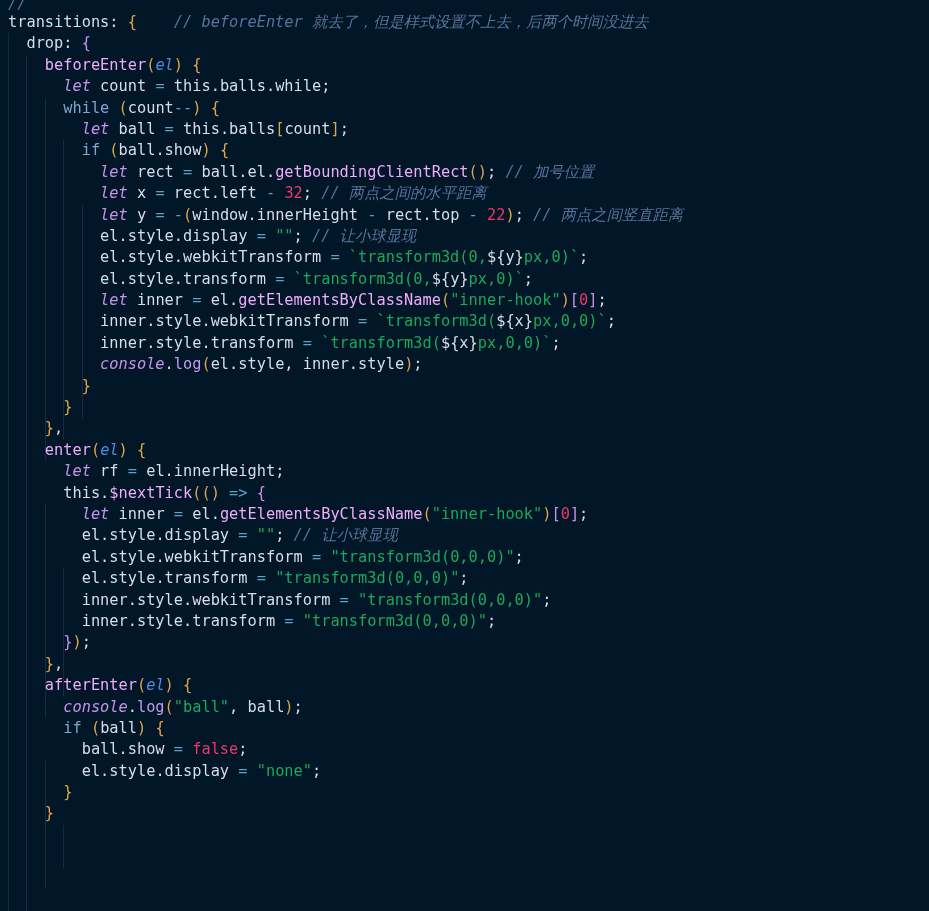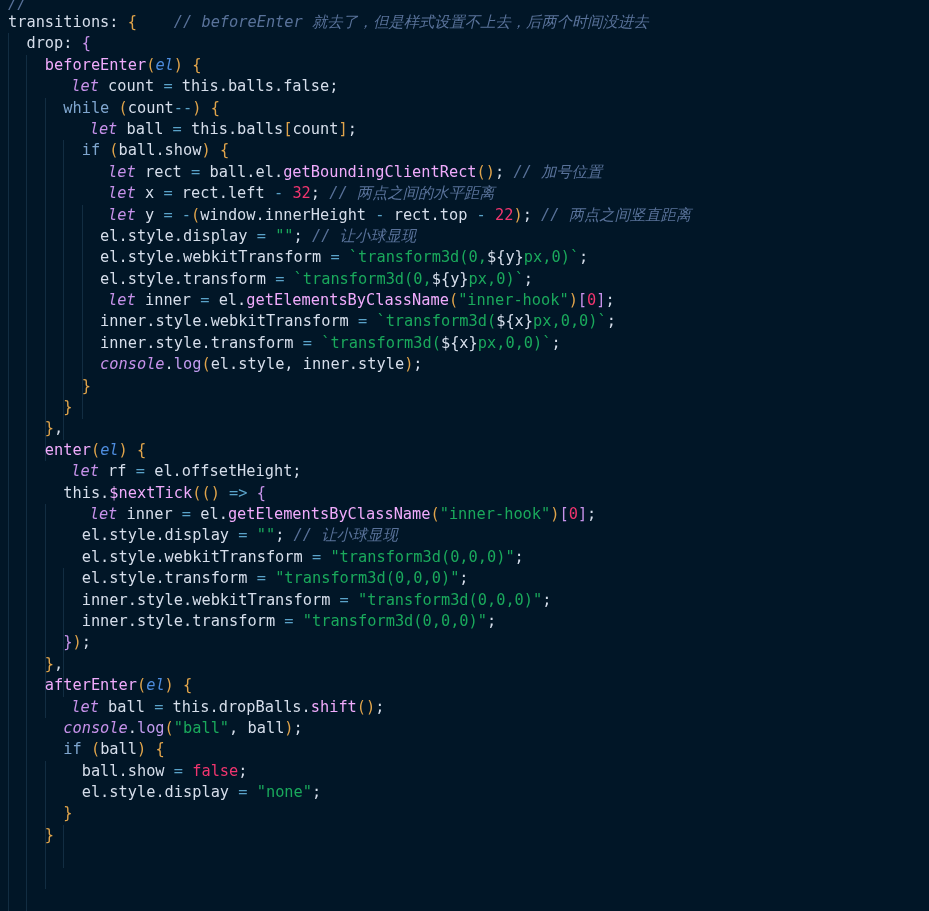--- a/index.html
+++ b/index.html
@@ -55,21 +55,21 @@
   .line .txt {
     position: relative;
     display: inline-block;
     padding-left: 8px;
     z-index: 3;
   }
   .line.active {
     background: #082147;
   }
   
-  .kw      { color: #c792ea; font-style: italic; margin-left: 8px; }                        
+  .kw      { color: #c792ea; font-style: italic; }                        
   .ctl2    { color: #7fa6cf; text-align: right; }                        
   .fn      { color: #f0abfc; }
   .param   { color: #4e8ddf; font-style: italic; }    
   .obj     { color: #c792ea; font-style: italic; }    
   .meth    { color: #c39cf0; }                        
   .str     { color: #1aa95c; }                        
   .tmpl    { color: #1aa95c; }                        
   .num     { color: #f0356f; }                        
   .bool    { color: #f0356f; }                        
   .cmt     { color: #59729a; font-style: italic; }    
@@ -246,21 +246,21 @@
 
     <div class="line" style="height:12px;line-height:8px;"><span class="txt"><span class="cmt">//</span></span></div>
 
     <div class="line"><span class="txt"><span class="plain">transitions</span><span class="punc">: </span><span class="br0">{</span><span class="plain">    </span><span class="cmt">// beforeEnter 就去了，但是样式设置不上去，后两个时间没进去</span></span></div>
 
     <div class="line"><span class="txt"><span class="plain">  drop</span><span class="punc">: </span><span class="br1">{</span></span></div>
 
 
     <div class="line"><span class="txt"><span class="plain">    </span><span class="fn">beforeEnter</span><span class="br0">(</span><span class="param">el</span><span class="br0">)</span><span class="plain"> </span><span class="br0">{</span></span></div>
 
-    <div class="line"><span class="txt"><span class="plain">      </span><span class="kw">let</span><span class="plain"> count </span><span class="op">=</span><span class="plain"> this</span><span class="punc">.</span><span class="plain">balls</span><span class="punc">.</span><span class="plain">false;</span></span></div>
+    <div class="line"><span class="txt"><span class="plain">      </span><span class="kw">let</span><span class="plain"> count </span><span class="op">=</span><span class="plain"> this</span><span class="punc">.</span><span class="plain">balls</span><span class="punc">.</span><span class="plain">while;</span></span></div>
 
     <div class="line"><span class="txt"><span class="plain">      </span><span class="ctl2">while</span><span class="plain"> </span><span class="br0">(</span><span class="plain">count</span><span class="op">--</span><span class="br0">)</span><span class="plain"> </span><span class="br0">{</span></span></div>
 
     <div class="line"><span class="txt"><span class="plain">        </span><span class="kw">let</span><span class="plain"> ball </span><span class="op">=</span><span class="plain"> this</span><span class="punc">.</span><span class="plain">balls</span><span class="br0">[</span><span class="plain">count</span><span class="br0">]</span><span class="plain">;</span></span></div>
 
 
     <div class="line"><span class="txt"><span class="plain">        </span><span class="ctl2">if</span><span class="plain"> </span><span class="br0">(</span><span class="plain">ball</span><span class="punc">.</span><span class="plain">show</span><span class="br0">)</span><span class="plain"> </span><span class="br0">{</span></span></div>
 
     <div class="line"><span class="txt"><span class="plain">          </span><span class="kw">let</span><span class="plain"> rect </span><span class="op">=</span><span class="plain"> ball</span><span class="punc">.</span><span class="plain">el</span><span class="punc">.</span><span class="fn">getBoundingClientRect</span><span class="br0">()</span><span class="plain">; </span><span class="cmt">// 加号位置</span></span></div>
 
@@ -284,21 +284,21 @@
 
     <div class="line"><span class="txt"><span class="plain">        </span><span class="br0">}</span></span></div>
 
     <div class="line"><span class="txt"><span class="plain">      </span><span class="br0">}</span></span></div>
 
     <div class="line"><span class="txt"><span class="plain">    </span><span class="br0">}</span><span class="punc">,</span></span></div>
 
     <div class="line"><span class="txt"><span class="plain">    </span><span class="fn">enter</span><span class="br0">(</span><span class="param">el</span><span class="br0">)</span><span class="plain"> </span><span class="br0">{</span></span></div>
 
 
-    <div class="line"><span class="txt"><span class="plain">      </span><span class="kw">let</span><span class="plain"> rf </span><span class="op">=</span><span class="plain"> el</span><span class="punc">.</span><span class="plain">offsetHeight;</span></span></div>
+    <div class="line"><span class="txt"><span class="plain">      </span><span class="kw">let</span><span class="plain"> rf </span><span class="op">=</span><span class="plain"> el</span><span class="punc">.</span><span class="plain">innerHeight;</span></span></div>
 
     <div class="line"><span class="txt"><span class="plain">      this</span><span class="punc">.</span><span class="fn">$nextTick</span><span class="br0">((</span><span class="br0">)</span><span class="plain"> </span><span class="op">=&gt;</span><span class="plain"> </span><span class="br1">{</span></span></div>
 
     <div class="line"><span class="txt"><span class="plain">        </span><span class="kw">let</span><span class="plain"> inner </span><span class="op">=</span><span class="plain"> el</span><span class="punc">.</span><span class="fn">getElementsByClassName</span><span class="br0">(</span><span class="str">"inner-hook"</span><span class="br0">)</span><span class="br1">[</span><span class="num">0</span><span class="br1">]</span><span class="plain">;</span></span></div>
 
     <div class="line"><span class="txt"><span class="plain">        el</span><span class="punc">.</span><span class="plain">style</span><span class="punc">.</span><span class="plain">display </span><span class="op">=</span><span class="plain"> </span><span class="str">""</span><span class="plain">; </span><span class="cmt">// 让小球显现</span></span></div>
 
     <div class="line"><span class="txt"><span class="plain">        el</span><span class="punc">.</span><span class="plain">style</span><span class="punc">.</span><span class="plain">webkitTransform </span><span class="op">=</span><span class="plain"> </span><span class="str">"transform3d(0,0,0)"</span><span class="plain">;</span></span></div>
 
     <div class="line"><span class="txt"><span class="plain">        el</span><span class="punc">.</span><span class="plain">style</span><span class="punc">.</span><span class="plain">transform </span><span class="op">=</span><span class="plain"> </span><span class="str">"transform3d(0,0,0)"</span><span class="plain">;</span></span></div>
@@ -306,21 +306,20 @@
     <div class="line"><span class="txt"><span class="plain">        inner</span><span class="punc">.</span><span class="plain">style</span><span class="punc">.</span><span class="plain">webkitTransform </span><span class="op">=</span><span class="plain"> </span><span class="str">"transform3d(0,0,0)"</span><span class="plain">;</span></span></div>
 
     <div class="line"><span class="txt"><span class="plain">        inner</span><span class="punc">.</span><span class="plain">style</span><span class="punc">.</span><span class="plain">transform </span><span class="op">=</span><span class="plain"> </span><span class="str">"transform3d(0,0,0)"</span><span class="plain">;</span></span></div>
 
     <div class="line"><span class="txt"><span class="plain">      </span><span class="br1">}</span><span class="br0">)</span><span class="plain">;</span></span></div>
 
     <div class="line"><span class="txt"><span class="plain">    </span><span class="br0">}</span><span class="punc">,</span></span></div>
 
     <div class="line"><span class="txt"><span class="plain">    </span><span class="fn">afterEnter</span><span class="br0">(</span><span class="param">el</span><span class="br0">)</span><span class="plain"> </span><span class="br0">{</span></span></div>
 
-    <div class="line"><span class="txt"><span class="plain">      </span><span class="kw">let</span><span class="plain"> ball </span><span class="op">=</span><span class="plain"> this</span><span class="punc">.</span><span class="plain">dropBalls</span><span class="punc">.</span><span class="fn">shift</span><span class="br0">()</span><span class="plain">;</span></span></div>
 
     <div class="line"><span class="txt"><span class="plain">      </span><span class="obj">console</span><span class="punc">.</span><span class="meth">log</span><span class="br0">(</span><span class="str">"ball"</span><span class="punc">,</span><span class="plain"> ball</span><span class="br0">)</span><span class="plain">;</span></span></div>
 
     <div class="line"><span class="txt"><span class="plain">      </span><span class="ctl2">if</span><span class="plain"> </span><span class="br0">(</span><span class="plain">ball</span><span class="br0">)</span><span class="plain"> </span><span class="br0">{</span></span></div>
 
     <div class="line"><span class="txt"><span class="plain">        ball</span><span class="punc">.</span><span class="plain">show </span><span class="op">=</span><span class="plain"> </span><span class="bool">false</span><span class="plain">;</span></span></div>
 
     <div class="line"><span class="txt"><span class="plain">        el</span><span class="punc">.</span><span class="plain">style</span><span class="punc">.</span><span class="plain">display </span><span class="op">=</span><span class="plain"> </span><span class="str">"none"</span><span class="plain">;</span></span></div>
 
     <div class="line"><span class="txt"><span class="plain">      </span><span class="br0">}</span></span></div>

